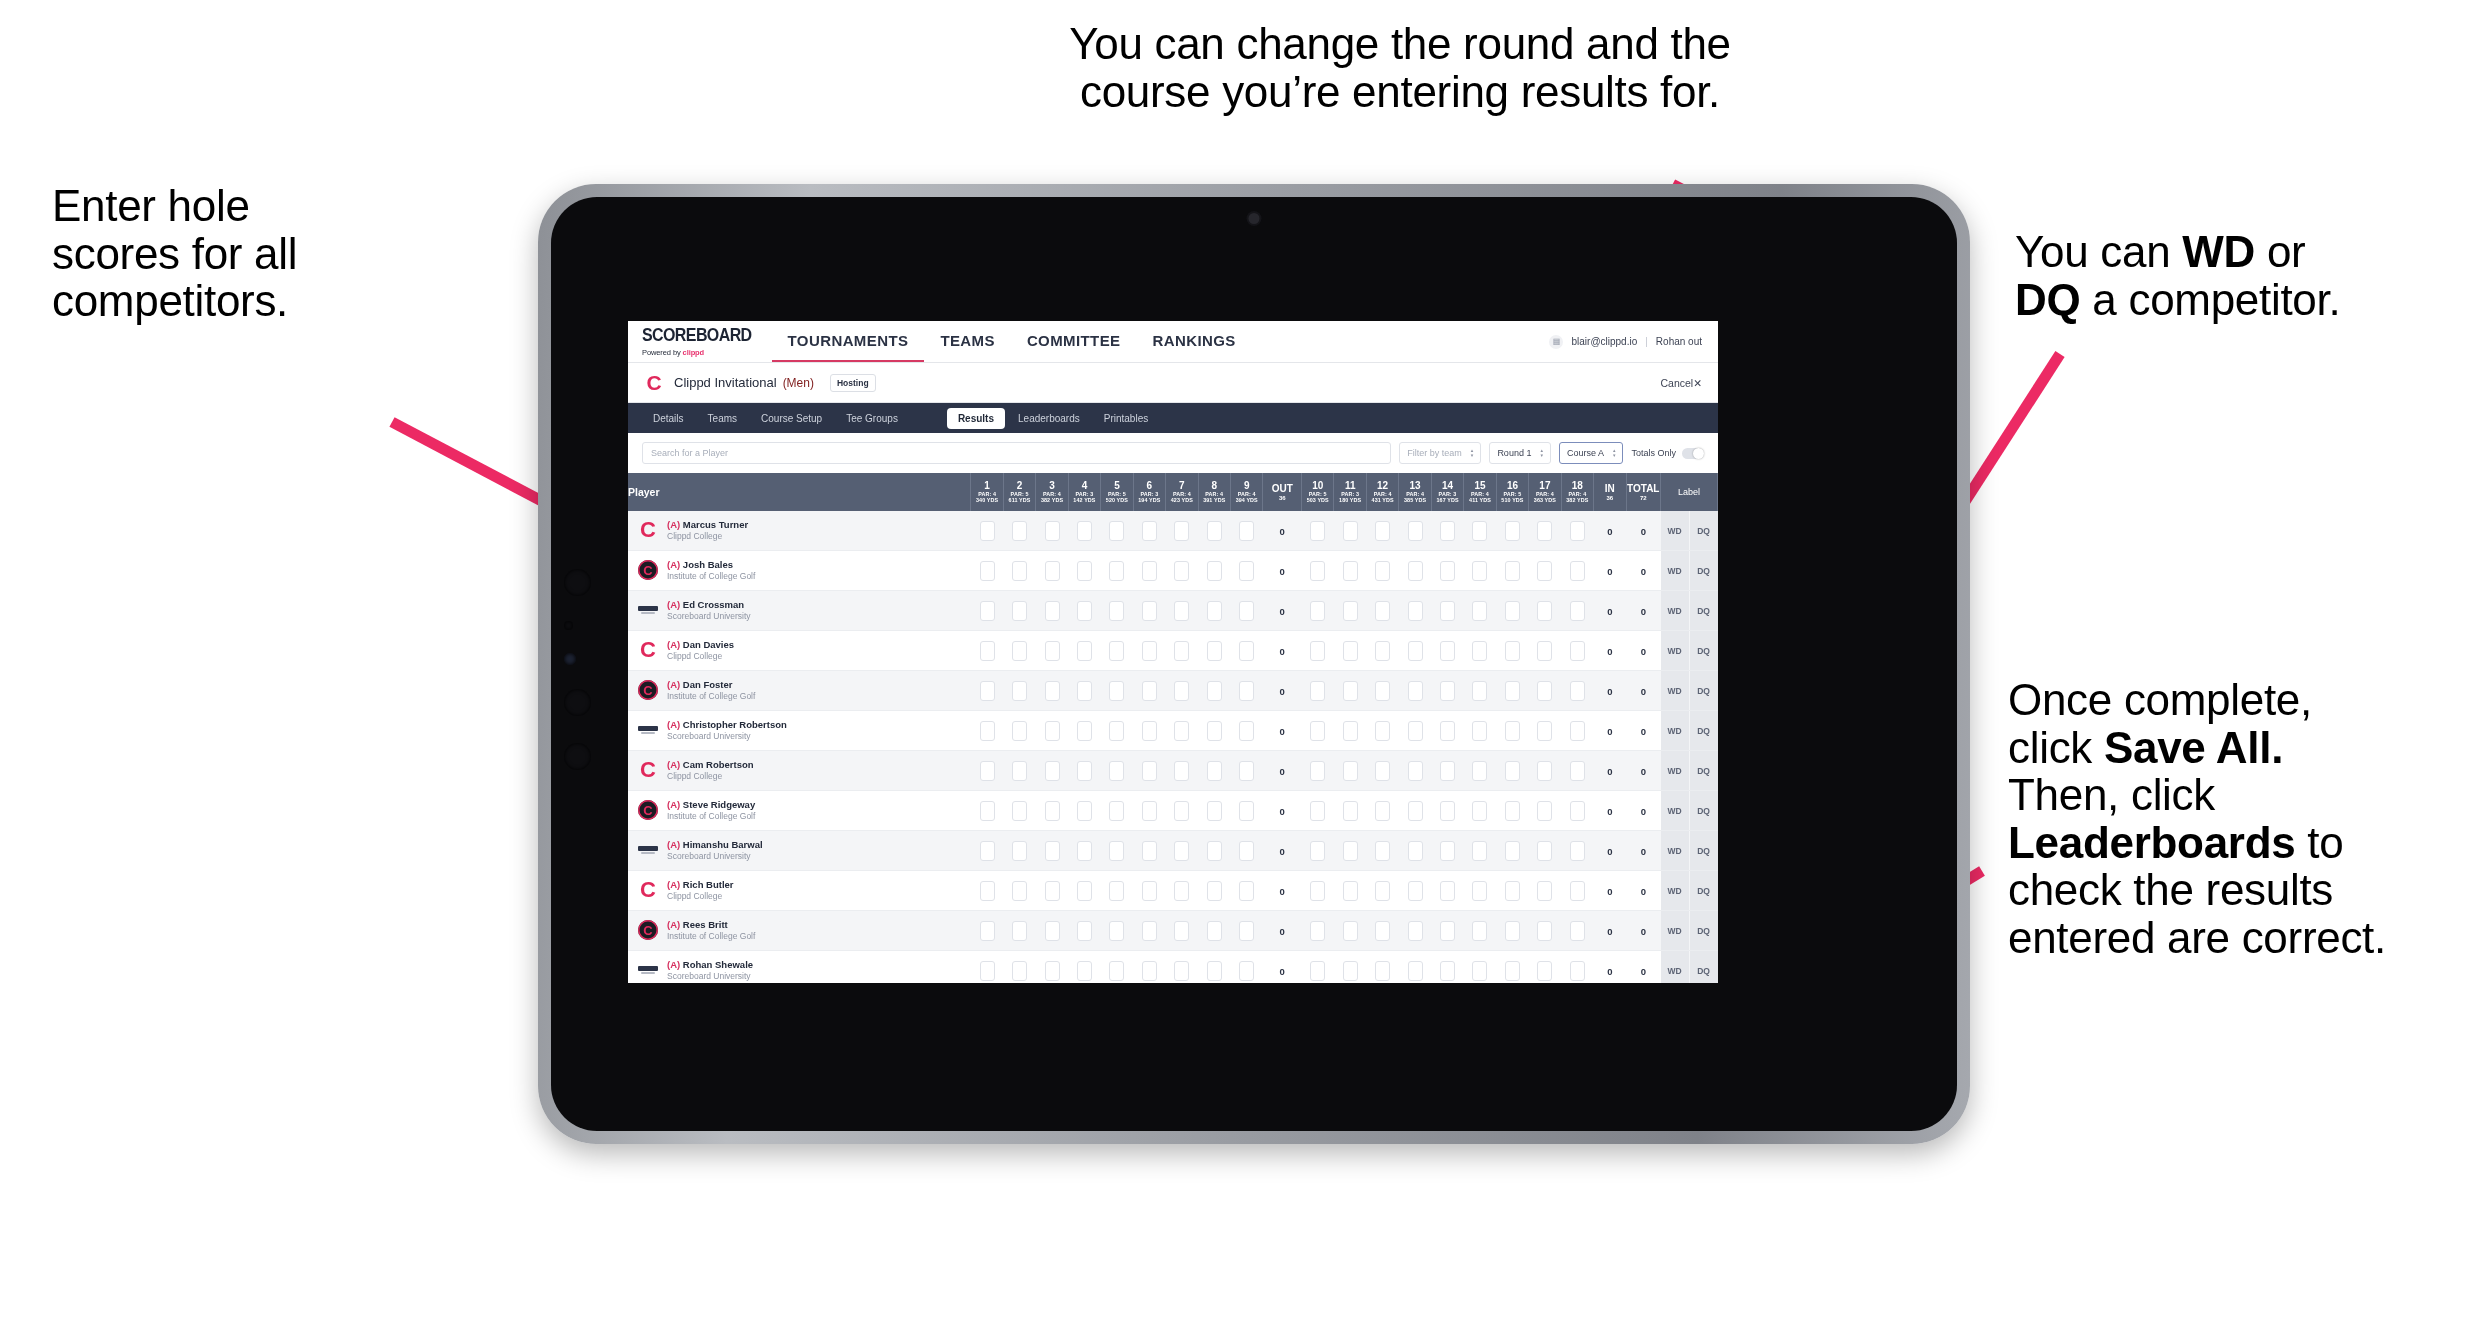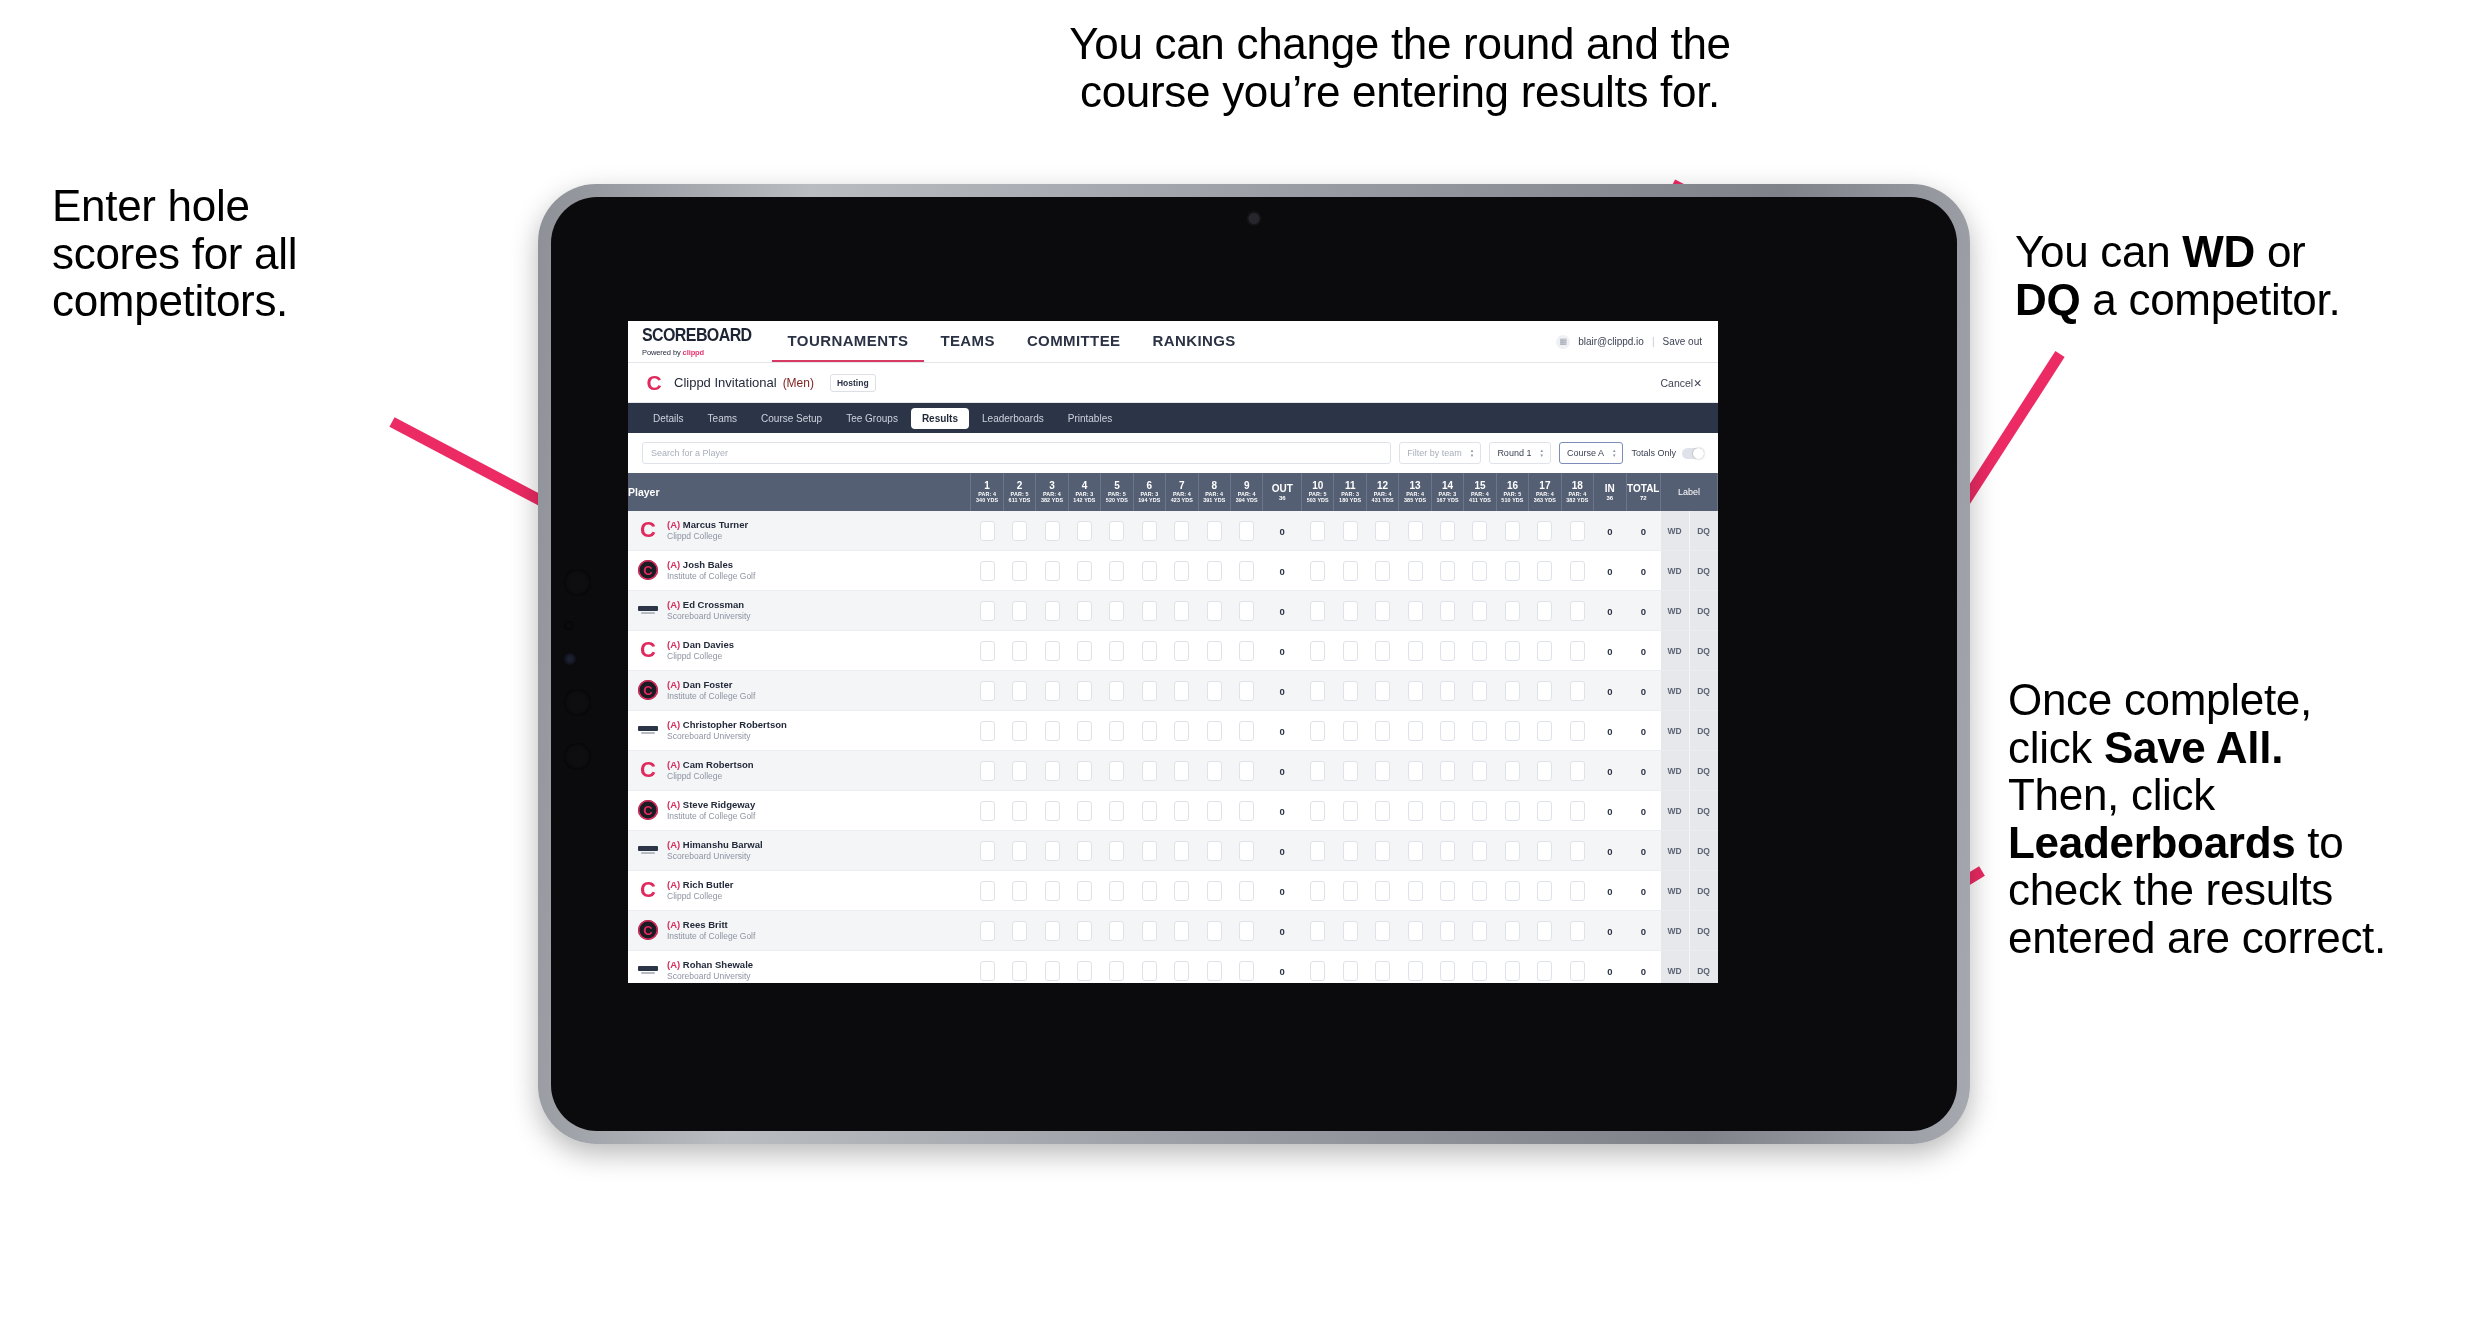--- a/index.html
+++ b/index.html
@@ -105,21 +105,21 @@
            font-family:"Liberation Sans",sans-serif; }
   #tname { font-size: 13px; font-weight: 500; color:#232a3a; }
   #tgender { font-size: 12px; color:#7f1d1d; margin-left:-4px; }
   #hosting { font-size: 8.5px; font-weight:700; color:#2b3244; border:1px solid #dcdfe5;
              border-radius:3px; padding: 3px 6px; margin-left:6px; }
   #cancelx { margin-left:auto; font-size:10.5px; color:#3d4354; display:flex; align-items:center; cursor:pointer; }
 
   
   #sectabs { height: 30px; background:#2c3448; display:flex; align-items:center; padding: 0 14px; gap:2px; }
   .stab { font-size:10px; color:#cdd2dc; padding: 5px 11px; border-radius:4px; cursor:pointer; }
-  .stab.active { background:#fff; color:#1f2736; font-weight:600; }
+  .stab.active { background:#fff; color:#1f2736; font-weight:600;margin-left:36px; }
 
   
   #filters { height: 40px; background:#fff; display:flex; align-items:center; padding: 0 14px; gap:8px; }
   #searchbox {
     flex: 1; height: 22px; border:1px solid #dfe2e8; border-radius:3px;
     display:flex; align-items:center; padding: 0 8px; font-size:9px; color:#a8aeba;
   }
   .selbox {
     height: 22px; border:1px solid #dfe2e8; border-radius:3px; display:flex; align-items:center;
     padding: 0 7px; font-size:9px; color:#3d4354; gap:9px; cursor:pointer; background:#fff;
@@ -253,21 +253,21 @@
           <div class="navtabs">
             <div class="navtab active">TOURNAMENTS</div>
             <div class="navtab">TEAMS</div>
             <div class="navtab">COMMITTEE</div>
             <div class="navtab">RANKINGS</div>
           </div>
           <div class="nav-right">
             <div class="sq-icon">▦</div>
             <span>blair@clippd.io</span>
             <span class="sep">|</span>
-            <a>Save out</a>
+            <a>Rohan out</a>
           </div>
         </div>
 
         <div id="tourbar">
           <div class="cmark">C</div>
           <div id="tname">Clippd Invitational</div>
           <div id="tgender">(Men)</div>
           <div id="hosting">Hosting</div>
           <div id="cancelx">
             <span>Cancel</span>

